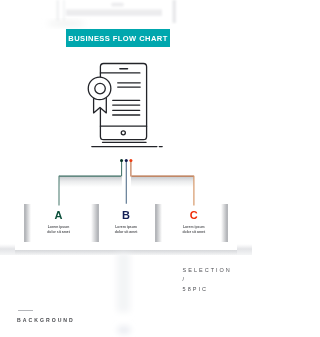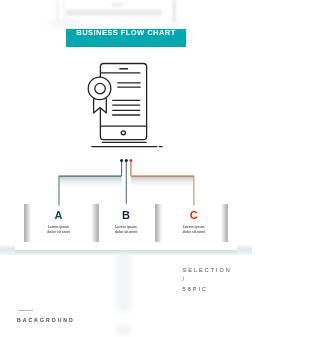--- a/index.html
+++ b/index.html
@@ -5,22 +5,22 @@
 <style>
   html,body{margin:0;padding:0;background:#ffffff;}
   body{width:252px;height:337px;overflow:hidden;font-family:"Liberation Sans",sans-serif;
        -webkit-font-smoothing:antialiased;}
   #stage{position:relative;width:252px;height:337px;overflow:hidden;background:#ffffff;}
 
   
   .bg-layer{position:absolute;inset:0;overflow:hidden;}
 
   
-  .banner{position:absolute;left:66px;top:29.2px;width:120px;height:18.2px;
-          display:flex;align-items:flex-start;justify-content:center;}
+  .banner{position:absolute;left:66px;top:29.2px;width:104px;height:18.2px;
+          display:flex;align-items:center;justify-content:center;}
   .banner-label{color:#ffffff;font-size:7.55px;font-weight:700;letter-spacing:.42px;
                 line-height:1;white-space:nowrap;}
 
   
   .hero{position:absolute;left:85px;top:60px;width:85px;height:92px;}
 
   
   .conn{position:absolute;}
 
   

